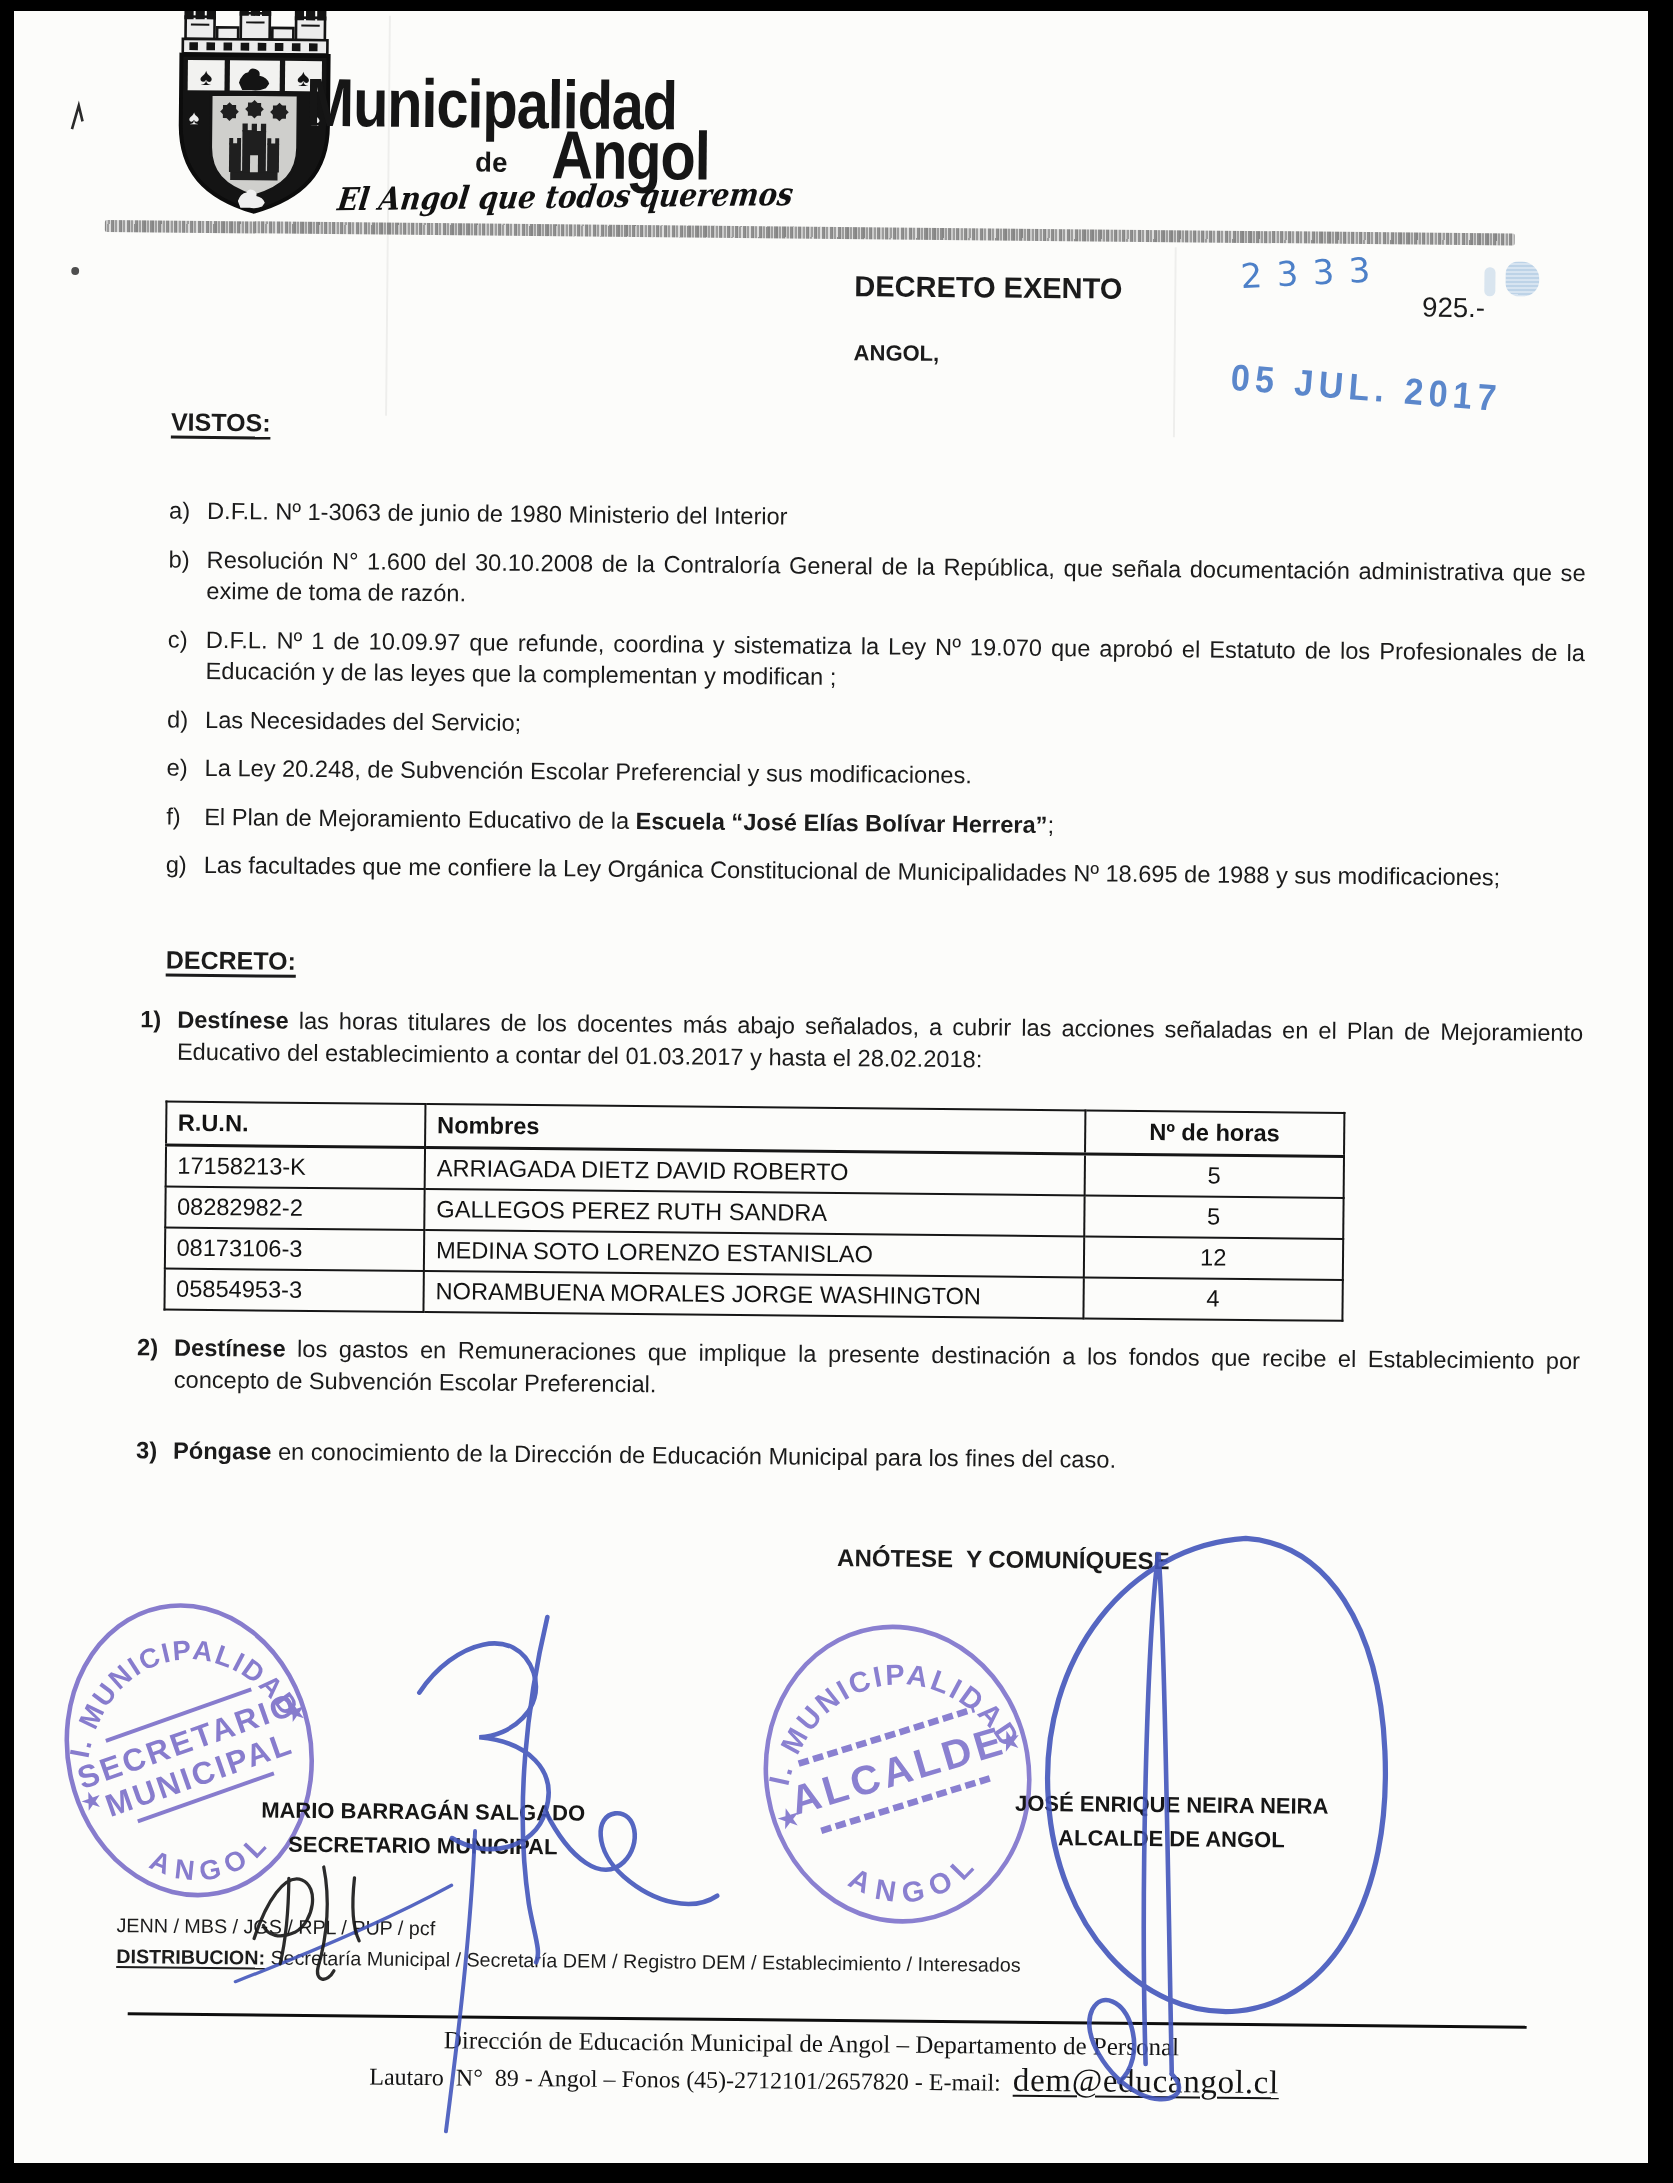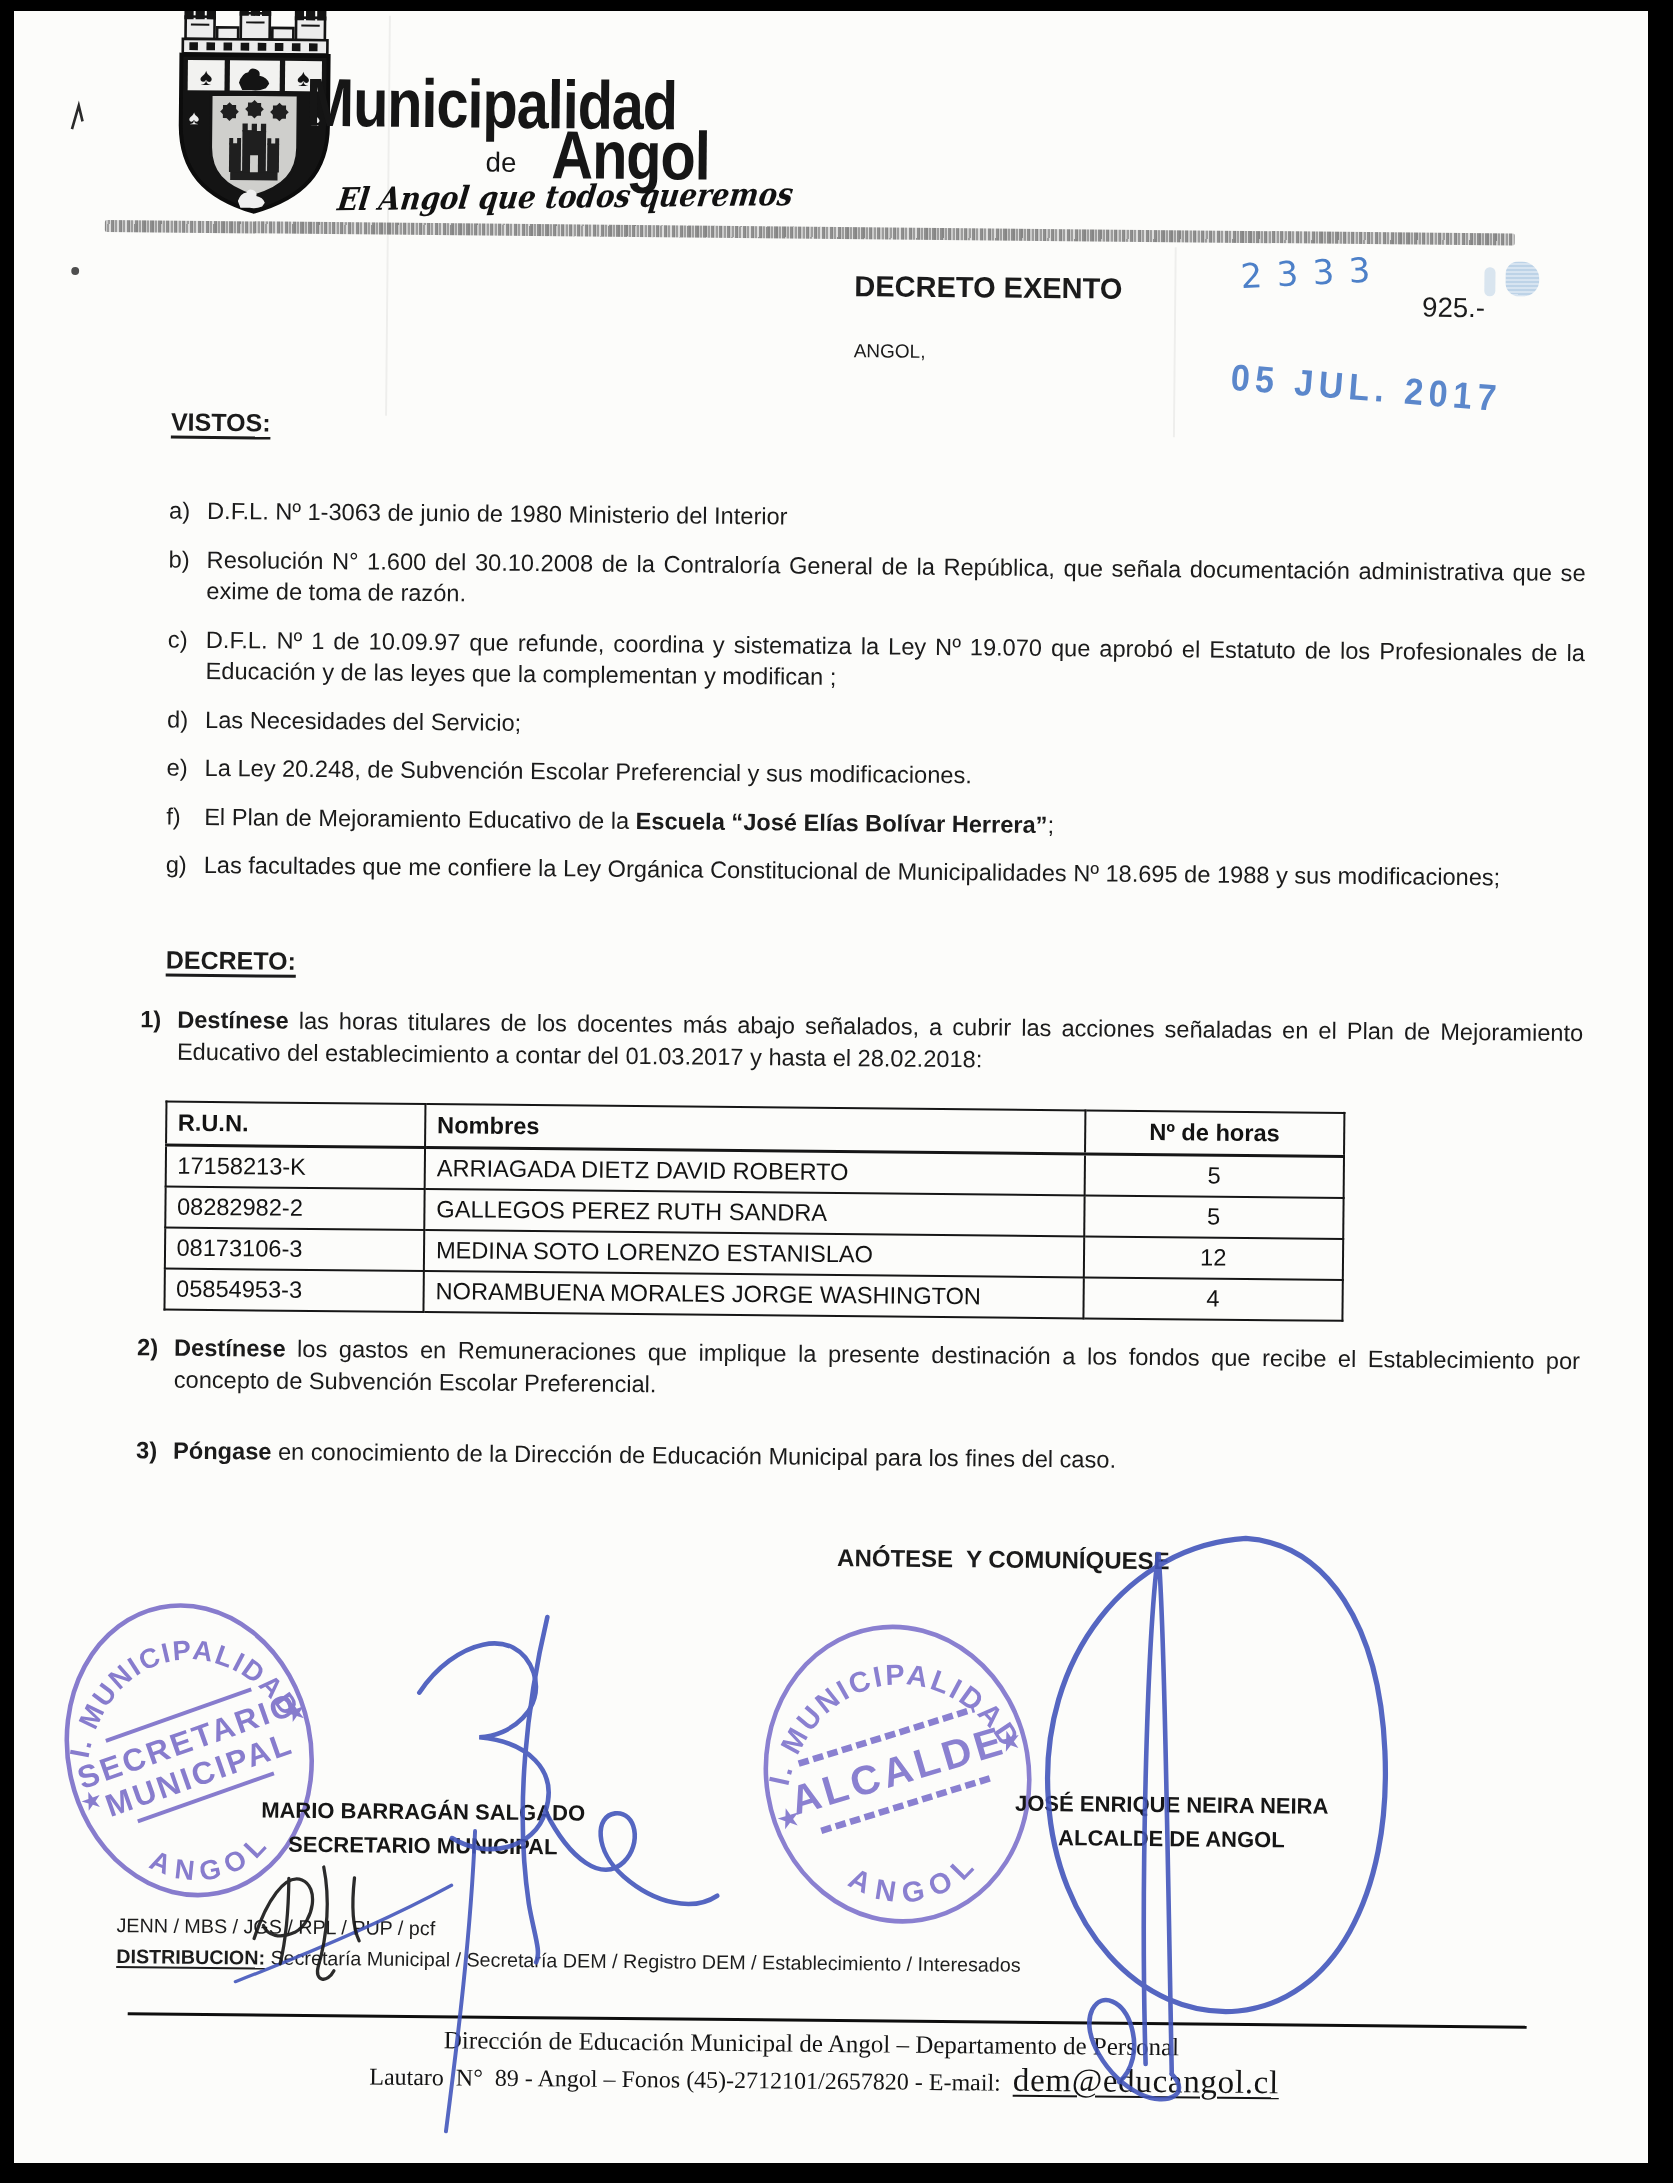--- a/index.html
+++ b/index.html
@@ -7,33 +7,33 @@
   .page{position:absolute;left:14.4px;top:10.5px;width:1634px;height:2152px;background:#fcfcfa;overflow:hidden;}
   .content{position:absolute;left:-14.4px;top:-10.5px;width:1674px;height:2183px;
            transform:rotate(0.55deg);transform-origin:837px 1050px;}
   .abs{position:absolute;}
   .ink{color:#1b1b1b;}
 
   
   .org1{left:297px;top:68px;font-weight:bold;font-size:68px;letter-spacing:-1.3px;color:#161616;
         transform:scaleX(.85);transform-origin:left top;white-space:nowrap;}
   .org2{left:297px;top:126px;width:404px;display:flex;justify-content:flex-end;align-items:flex-end;color:#161616;}
-  .org2 .de{font-weight:normal;font-size:27.6px;padding-bottom:6.6px;margin-right:7px;}
+  .org2 .de{font-weight:bold;font-size:27.6px;padding-bottom:6.6px;margin-right:16px;}
   .org2 .angol{font-weight:bold;font-size:68px;letter-spacing:-1.3px;transform:scaleX(.85);transform-origin:right bottom;line-height:0.92;}
   .slogan{left:332px;top:185px;font-family:"DejaVu Serif",serif;font-style:italic;font-weight:bold;
           font-size:31.5px;color:#111;transform:rotate(-1.2deg) skewX(-8deg) scaleX(.88);transform-origin:left top;white-space:nowrap;}
   .band{left:97px;top:227px;width:1410px;height:11.8px;border-radius:2px;opacity:.75;
         background:repeating-linear-gradient(90deg,#5e5e5e 0 1.3px,#b9b9b9 1.3px 2.6px,#7d7d7d 2.6px 4.6px,#d2d2d2 4.6px 5.9px,#6a6a6a 5.9px 7.9px);}
 
   
   .doctype{left:847px;top:270px;font-weight:bold;font-size:29px;white-space:pre-wrap;}
   .folio{left:1233px;top:248px;font-family:"DejaVu Sans",sans-serif;font-size:34px;color:#4d80c8;
          letter-spacing:14.4px;transform:rotate(-3.5deg);white-space:nowrap;}
   .docnum{left:1415px;top:286px;font-weight:normal;font-size:27.6px;}
-  .city{left:847px;top:340px;font-weight:normal;font-size:19px;}
+  .city{left:847px;top:340px;font-weight:bold;font-size:22px;}
   .datestamp{left:1226px;top:353px;font-weight:bold;font-size:37px;color:#5b87cb;letter-spacing:5.9px;
              transform:rotate(4deg) scaleX(.92);transform-origin:left top;white-space:pre-wrap;}
   .smudge1{left:1498px;top:255px;width:34px;height:35px;background:rgba(125,170,212,.5);
            border-radius:42% 58% 55% 45%;
            background-image:repeating-linear-gradient(0deg,rgba(255,255,255,.4) 0 2px,rgba(0,0,0,0) 2px 3.9px);}
   .smudge2{left:1477px;top:261px;width:10.5px;height:29px;background:rgba(125,170,212,.28);border-radius:5.3px;}
 
   
   .h-underline{font-weight:bold;font-size:25px;text-decoration:underline;text-decoration-thickness:2.6px;text-underline-offset:5.3px;}
   .doc-body{font-size:23.6px;line-height:31.5px;color:#1b1b1b;}

